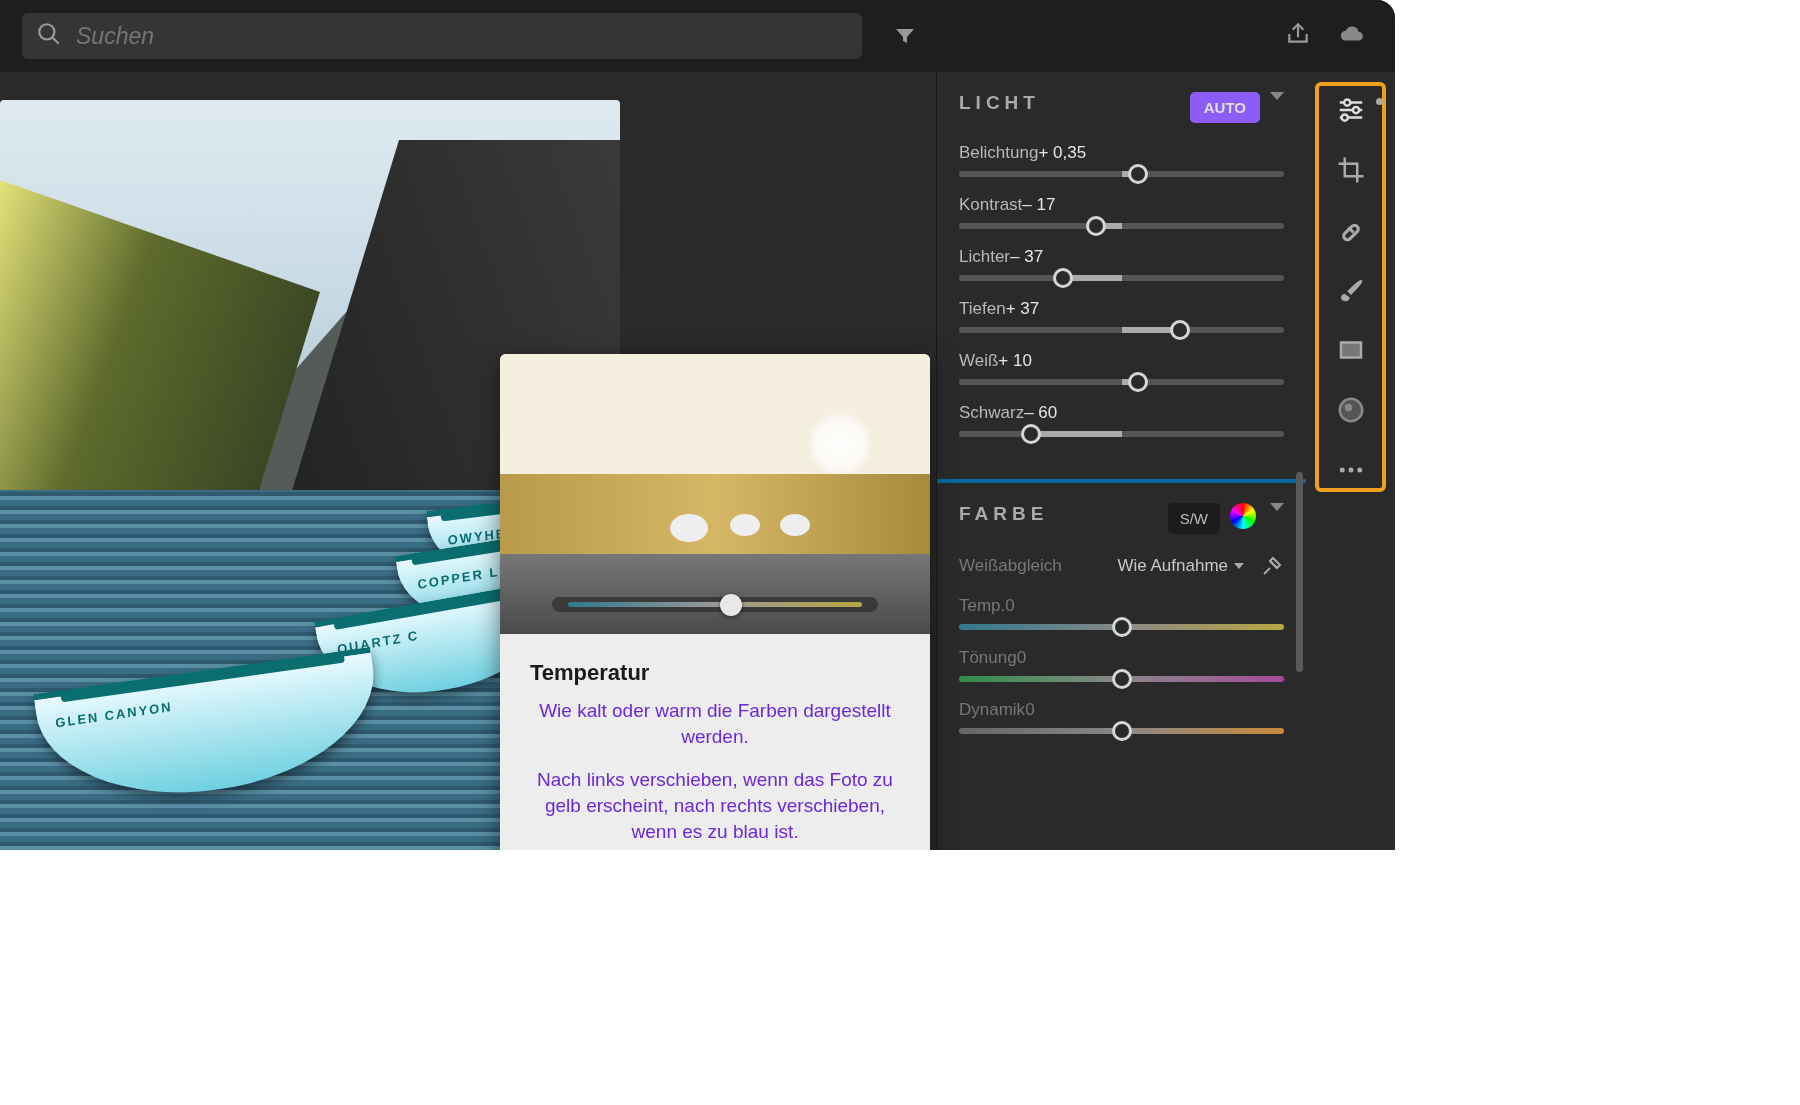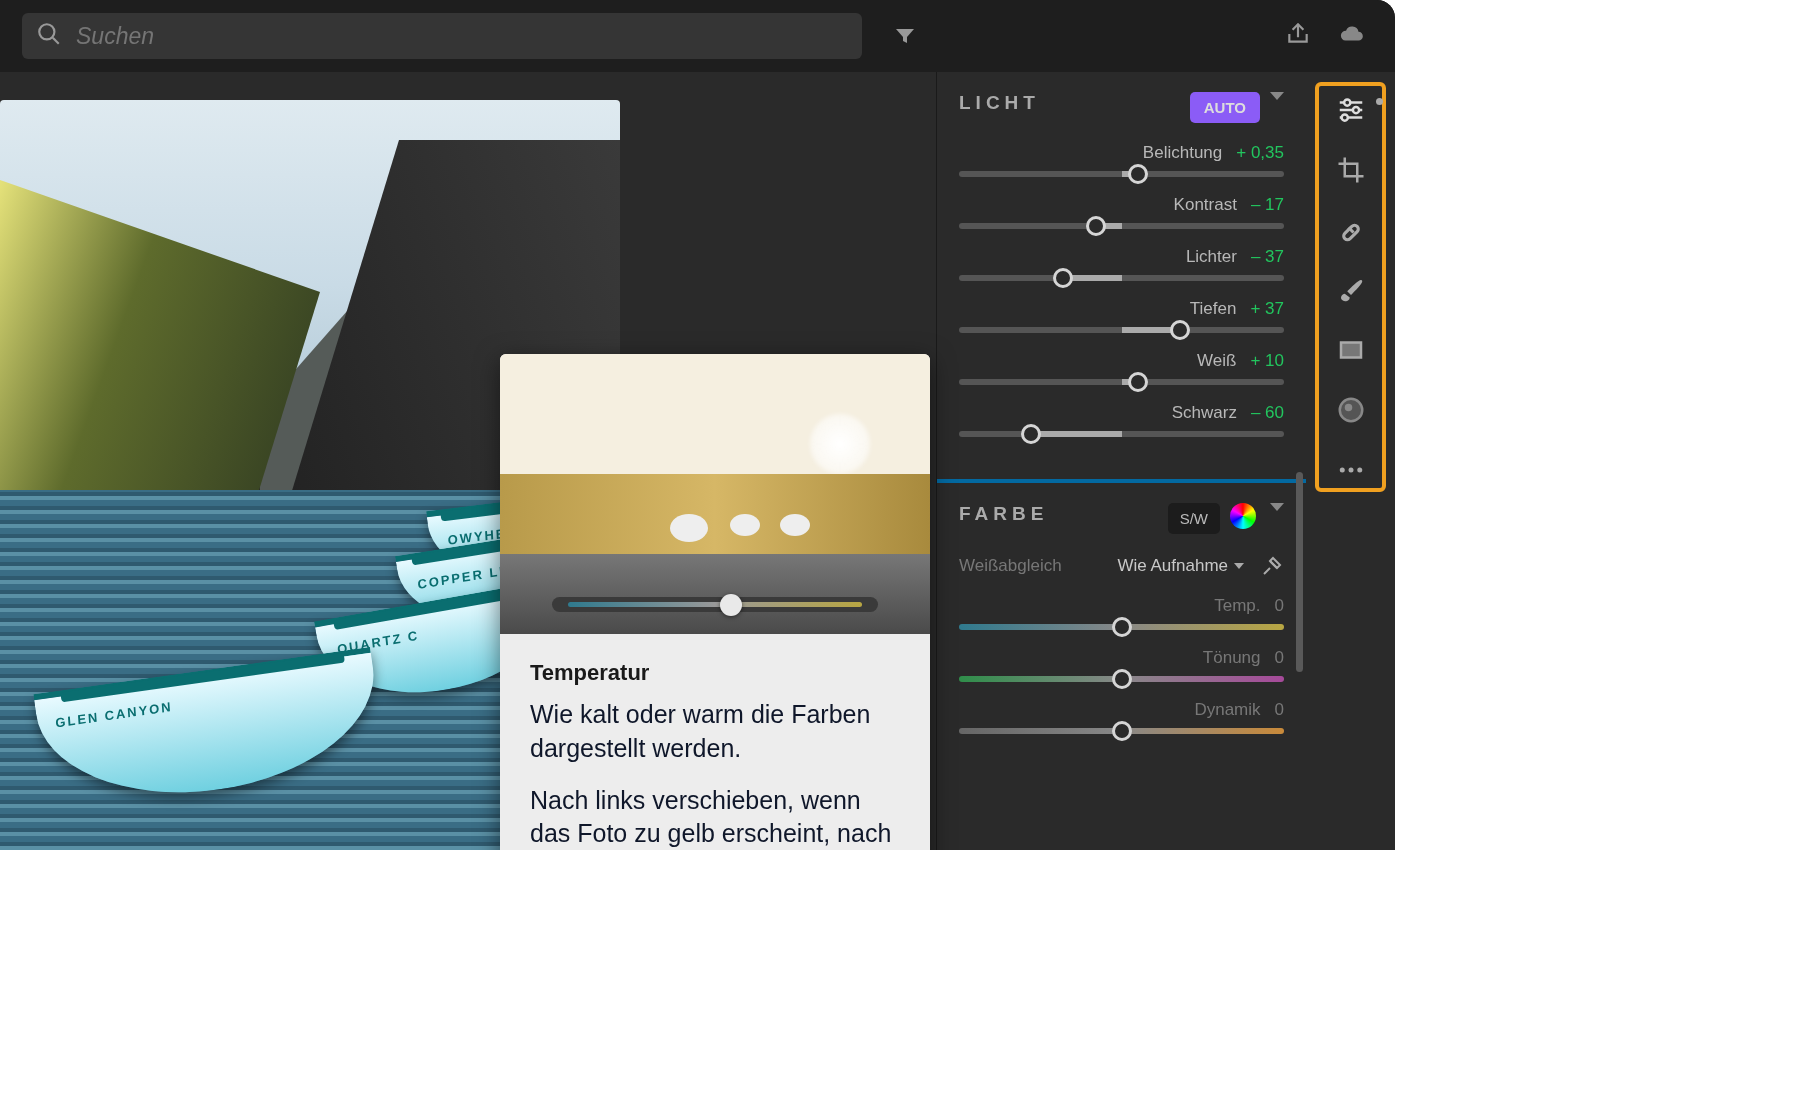--- a/index.html
+++ b/index.html
@@ -32,38 +32,38 @@
   .popover-img .sun{position:absolute;right:60px;top:60px;width:60px;height:60px;border-radius:50%;background:radial-gradient(#fff,#fff8 70%,transparent);filter:blur(2px);}
   .popover-img .grass{position:absolute;inset:120px 0 80px 0;background:linear-gradient(90deg,#b89a4a,#d6b766,#a88a3d);}
   .popover-img .sheep{position:absolute;top:160px;width:38px;height:28px;background:#eee;border-radius:50%;}
   .popover-img .s1{left:170px;} .popover-img .s2{left:230px;width:30px;height:22px;} .popover-img .s3{left:280px;width:30px;height:22px;}
   .popover-img .rock{position:absolute;inset:200px 0 0 0;background:linear-gradient(#777,#4a4a4a);}
   .popover-slider { position:absolute; left:52px; right:52px; bottom:22px; height:15px; background:#3a3a3a; border-radius:10px; display:flex; align-items:center; }
   .popover-slider .track{position:absolute;left:16px;right:16px;height:5px;border-radius:3px;background:linear-gradient(90deg,#2f7a8e,#999 50%,#b8a642);}
   .popover-slider .thumb{position:absolute;left:55%;transform:translateX(-50%);width:22px;height:22px;border-radius:50%;background:#e9e9e9;box-shadow:0 1px 4px rgba(0,0,0,.5);}
   .popover-body { padding: 26px 30px 30px; background: #ededed; }
   .popover-title { font-size: 22px; font-weight: 700; color: #1a1a1a; margin-bottom: 12px; }
-  .popover-p { font-size: 25px; color: #0f172a; line-height: 1.35; margin-bottom: 18px; }
+  .popover-p { font-size: 19px; color: #6d28d9; line-height: 1.35; margin-bottom: 18px; text-align: center; }
   .popover-p:last-child { margin-bottom: 12px; }
   .panel { flex: 0 0 370px; background: #2a2a2a; border-left: 1px solid #1a1a1a; overflow: hidden; position: relative; }
   .panel-scroll { position:absolute; right:3px; top:400px; width:7px; height:200px; background:#595959; border-radius:4px;}
   .section { padding: 20px 22px 10px; }
   .section + .section { border-top: 4px solid #0369a1; margin-top: 14px; }
   .section-header { display: flex; align-items: flex-start; margin-bottom: 20px; }
   .section-title { font-size: 19px; color: #aaa; letter-spacing: 5px; font-weight: 600; }
   .section-header .spacer { flex: 1; }
   .auto-btn { background: #8b5cf6; color: #ddd; font-size: 15px; font-weight: 700; padding: 7px 14px; border-radius: 5px; margin-right: 10px; cursor:pointer; }
   .chev { width: 0; height: 0; border-left: 7px solid transparent; border-right: 7px solid transparent; border-top: 8px solid #888; cursor:pointer; }
   .bw-btn { background: #1c1c1c; color: #bbb; font-size: 15px; padding: 7px 12px; border-radius: 5px; cursor:pointer; margin-right: 10px;}
   .color-wheel { width: 26px; height: 26px; border-radius: 50%; background: conic-gradient(red,yellow,lime,cyan,blue,magenta,red); cursor:pointer; margin-right: 14px; }
   .slider-row { margin-bottom: 18px; }
-  .slider-labels { display: flex; justify-content: flex-end; font-size: 17px; margin-bottom: 8px; gap: 14px; }
+  .slider-labels { display: flex; justify-content: flex-start; font-size: 17px; margin-bottom: 8px; }
   .slider-labels .name { color: #b8b8b8; }
   .slider-labels .name.dim { color: #777; }
-  .slider-labels .val { color: #22c55e; }
+  .slider-labels .val { color: #e5e5e5; }
   .slider-labels .val.dim { color: #777; }
   .slider-track { position: relative; height: 6px; border-radius: 3px; }
   .slider-track.plain { background: #555; }
   .slider-track .fill-r { position:absolute; left:50%; top:0; bottom:0; background:#aaa; border-radius: 0 3px 3px 0;}
   .slider-track .fill-l { position:absolute; right:50%; top:0; bottom:0; background:#aaa; border-radius: 3px 0 0 3px;}
   .slider-thumb { position: absolute; top: 50%; transform: translate(-50%,-50%); width: 20px; height: 20px; border-radius: 50%; background: #2a2a2a; border: 3px solid #d5d5d5; cursor:pointer; }
   .slider-track.temp { background: linear-gradient(90deg,#2f7a8e,#888 50%,#b8a642); }
   .slider-track.tint { background: linear-gradient(90deg,#2f8e4a,#888 50%,#a64a9a); }
   .slider-track.vibrance { background: linear-gradient(90deg,#666,#888 50%,#c98a3a); }
   .wb-row { display:flex; align-items:center; font-size:17px; margin-bottom:18px; gap:10px;}

